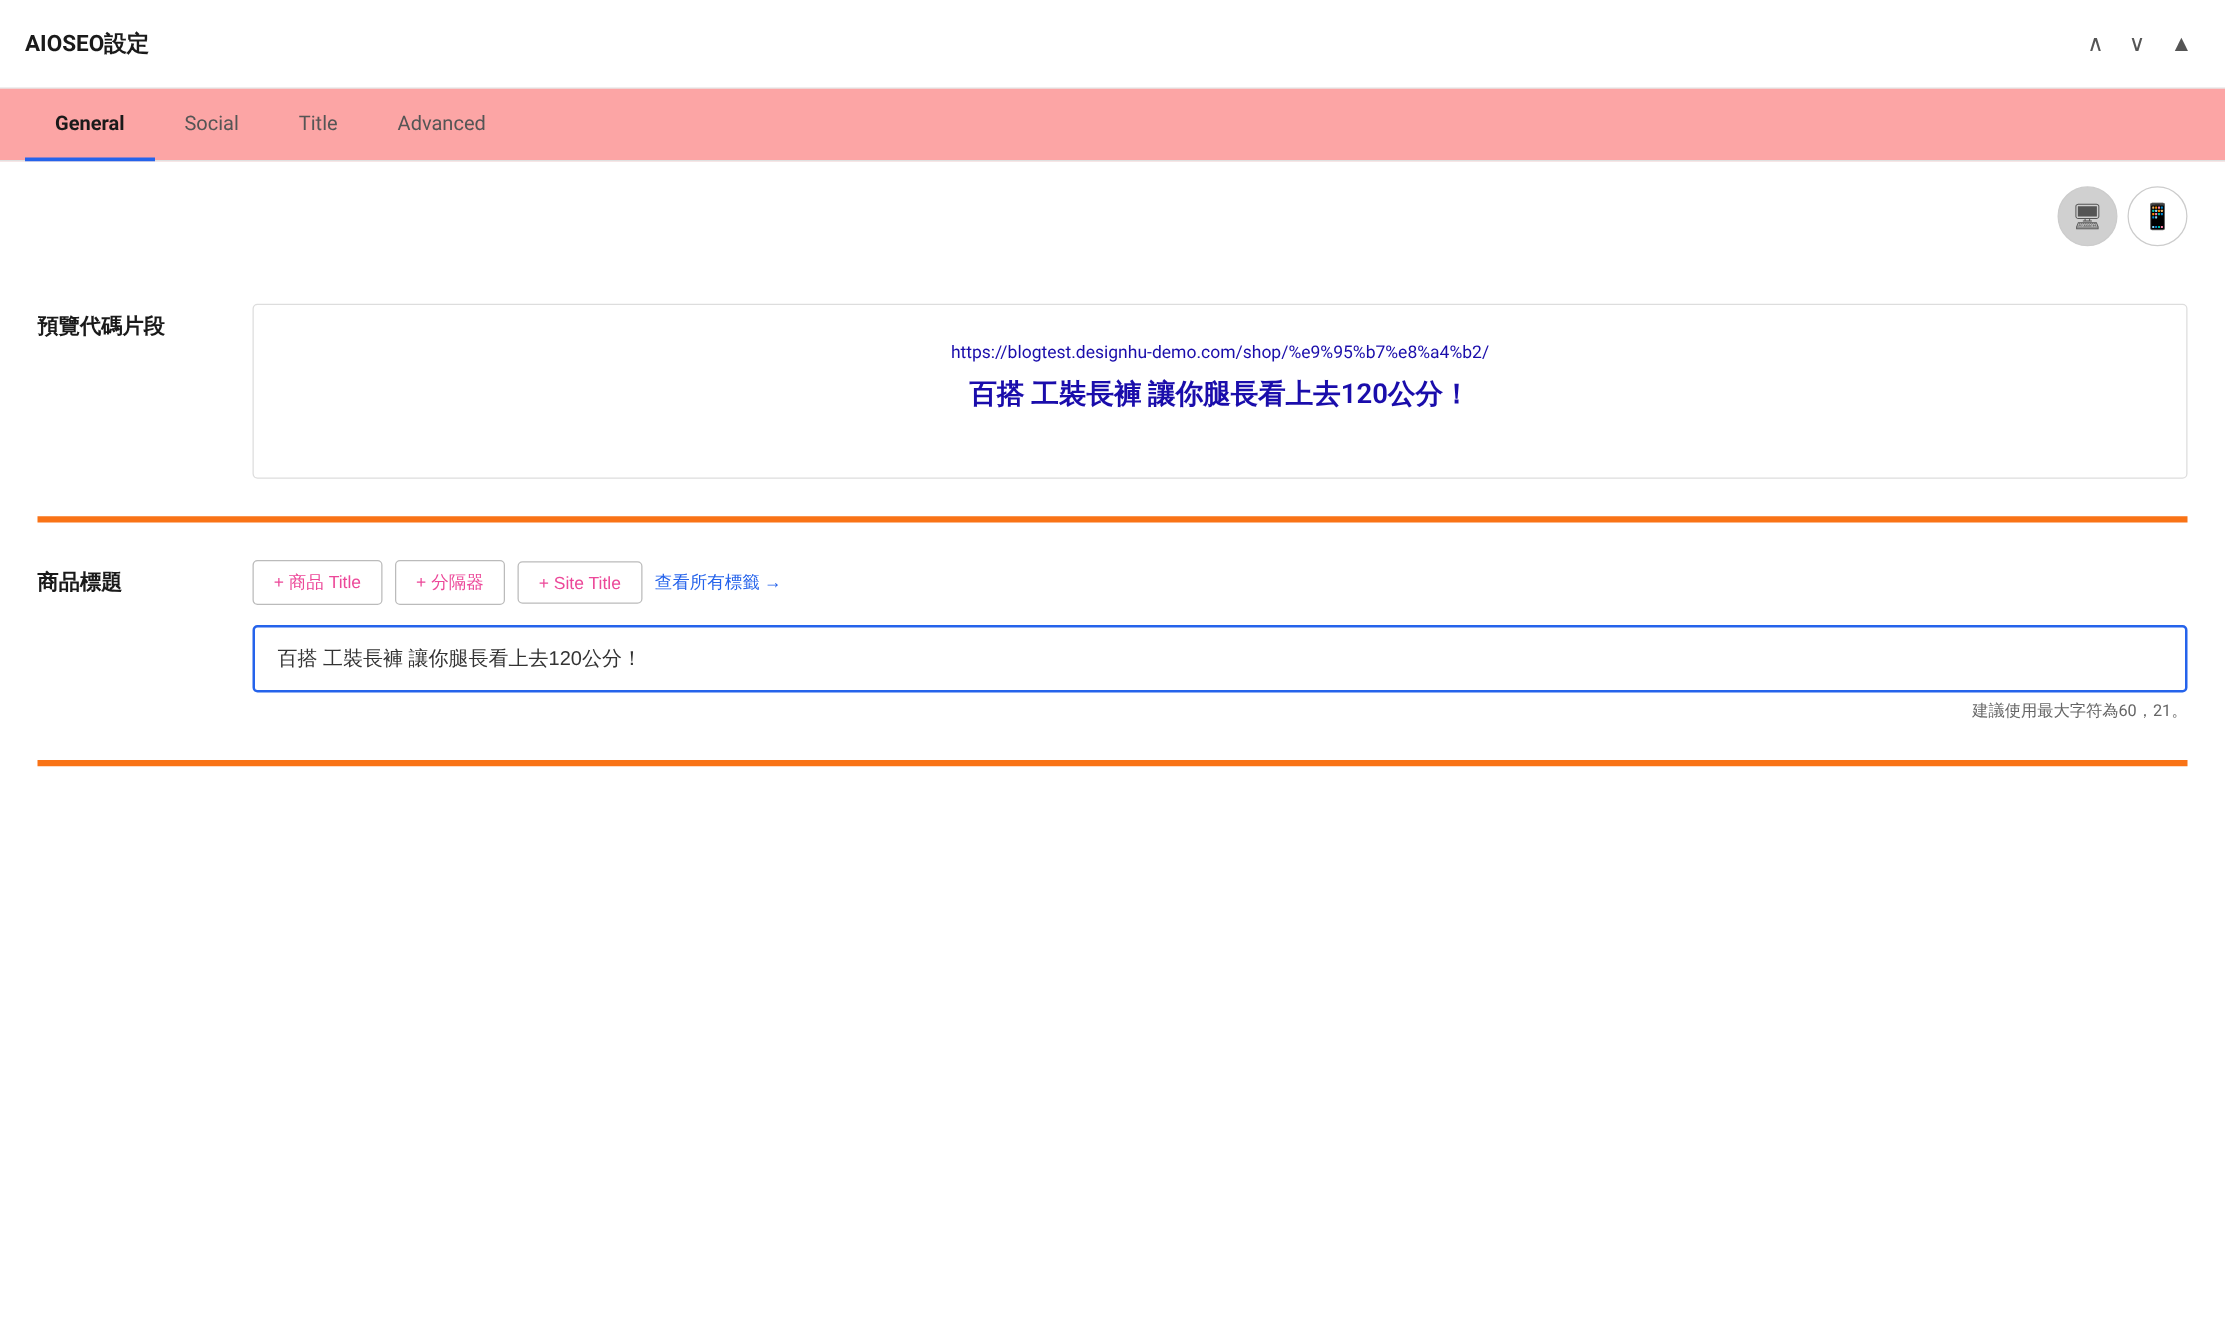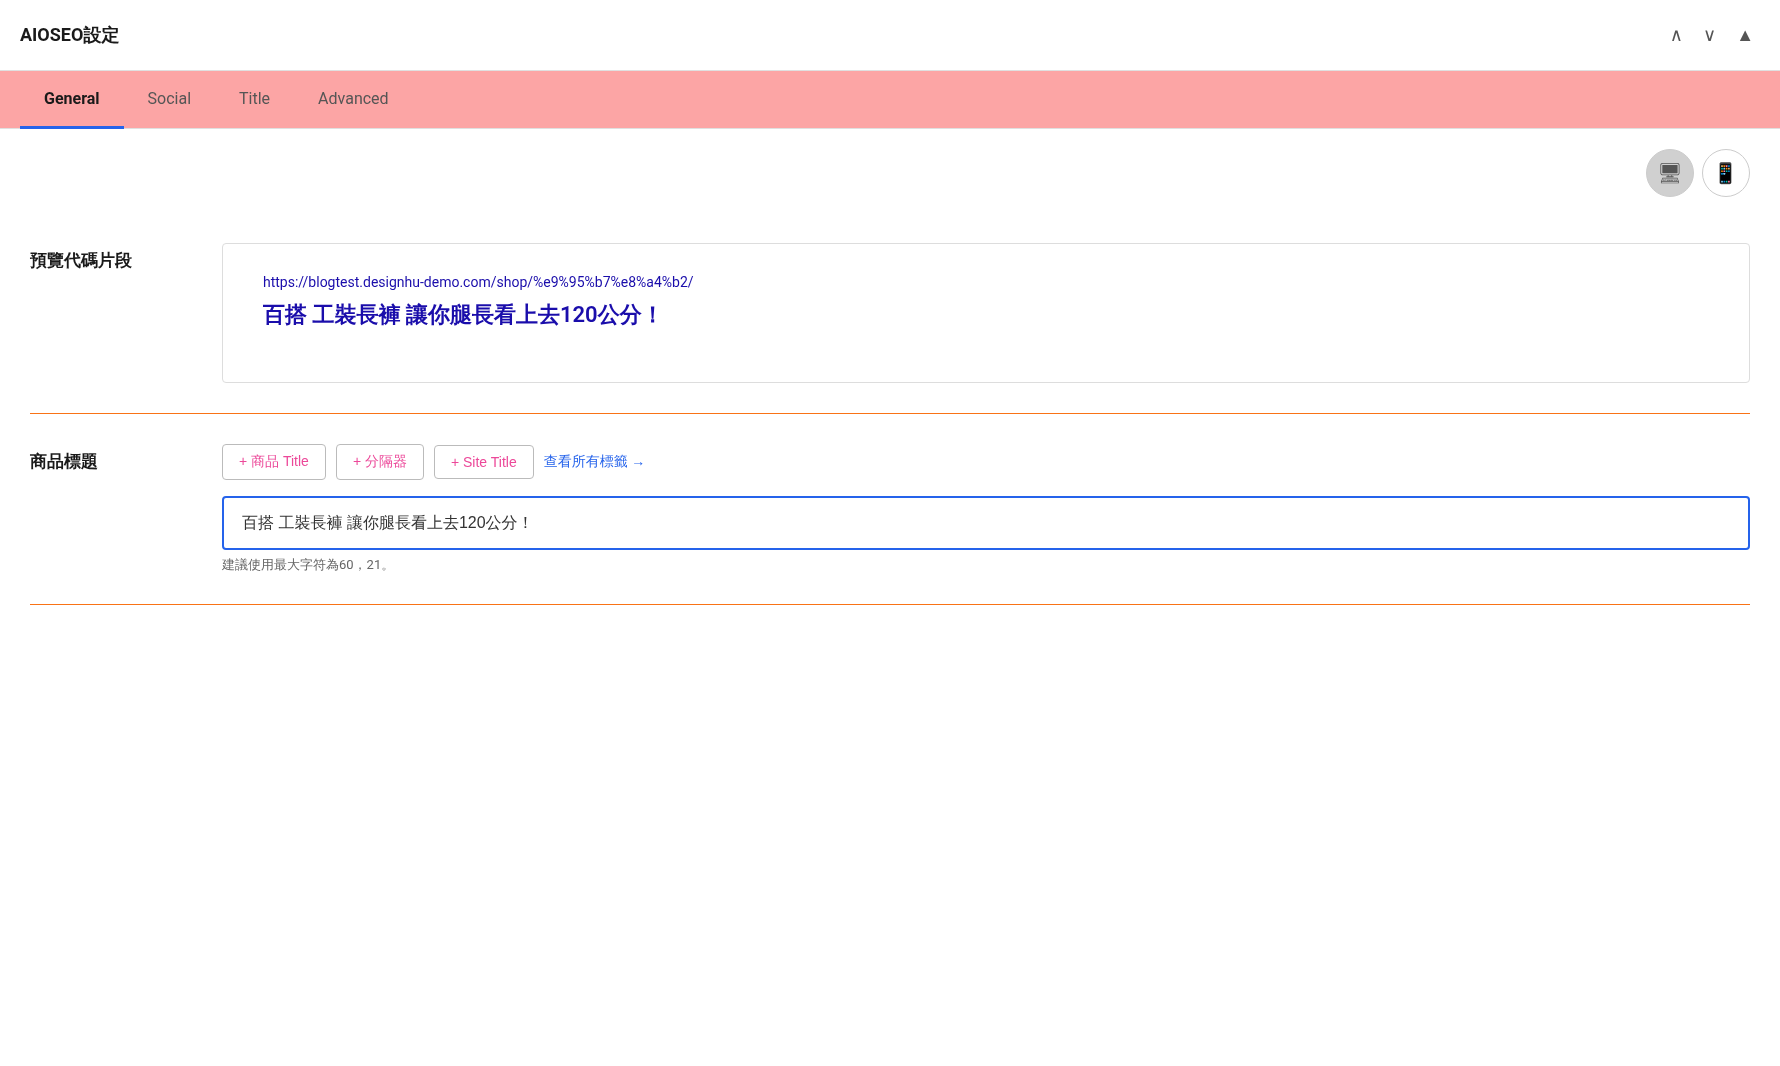--- a/index.html
+++ b/index.html
@@ -92,41 +92,42 @@
     .device-btn-mobile {
       background: #fff;
       border: 1px solid #ccc;
     }
 
     
     .section {
       display: flex;
       align-items: flex-start;
       padding: 30px 0;
-      border-bottom: 1px solid #f97316;
-      gap: 32px;
+      border-bottom: 5px solid #f97316;
+      gap: 12px;
     }
     .section-label {
       min-width: 160px;
       font-size: 17px;
       font-weight: 700;
       color: #1a1a1a;
       padding-top: 6px;
     }
     .section-content {
       flex: 1;
     }
 
     
     .preview-box {
       border: 1px solid #ddd;
       border-radius: 4px;
       padding: 30px 40px;
       background: #fff;
       min-height: 140px;
+      text-align: center;
     }
     .preview-url {
       font-size: 14px;
       color: #1a0dab;
       margin-bottom: 10px;
       word-break: break-all;
     }
     .preview-title {
       font-size: 22px;
       color: #1a0dab;
@@ -169,20 +170,21 @@
       width: 100%;
       border: 2px solid #2563eb;
       border-radius: 4px;
       padding: 16px 18px;
       font-size: 16px;
       color: #333;
       outline: none;
       margin-bottom: 6px;
     }
     .char-count {
+      text-align: right;
       font-size: 13px;
       color: #666;
     }
 
     
     .annotation-text {
       color: #e53e3e;
       font-size: 22px;
       font-weight: 700;
       margin-top: 24px;

